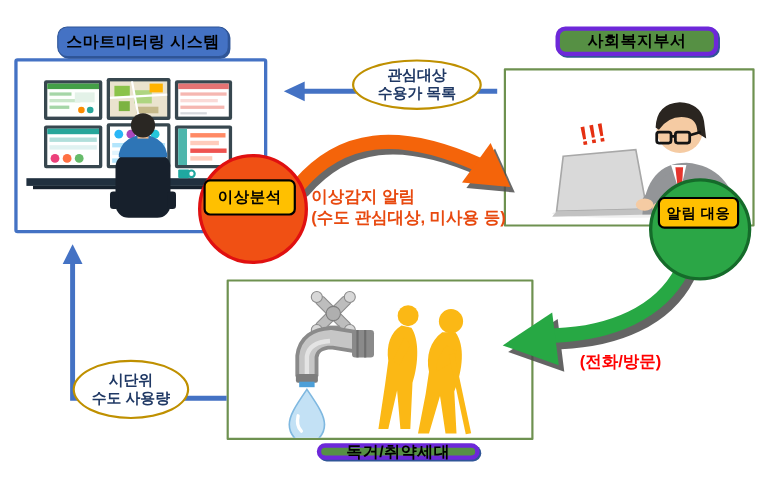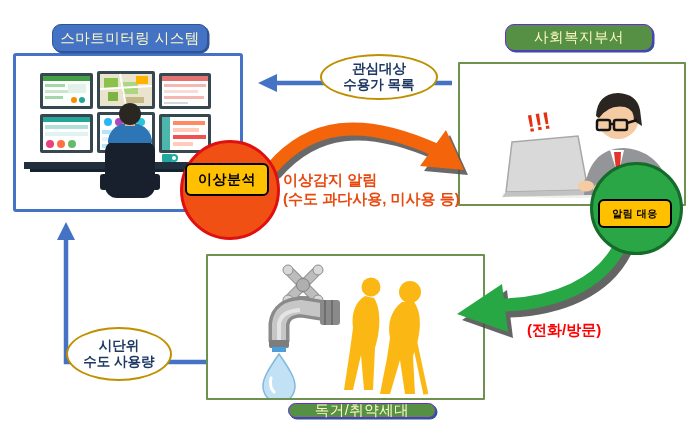--- a/index.html
+++ b/index.html
@@ -5,26 +5,26 @@
   html,body{margin:0;padding:0;background:#ffffff;}
   .stage{
     position:relative;width:700px;height:446px;background:#ffffff;overflow:hidden;
     font-family:"Liberation Sans",sans-serif;
   }
   .box{position:absolute;background:#ffffff;box-sizing:border-box;}
   .box-blue{border:3px solid #4472C4;border-radius:3px;}
   .box-green{border:2px solid #6E9150;border-radius:1px;}
   .title{
     position:absolute;display:flex;align-items:center;justify-content:center;
-    border-radius:9px;color:#fef9c3;font-weight:normal;font-size:14.5px;
+    border-radius:9px;color:#000000;font-weight:bold;font-size:14.5px;
     box-sizing:border-box;z-index:6;letter-spacing:0.5px;
     box-shadow:1.5px 1.5px 0 #2F5597;
   }
   .title-blue{background:#4472C4;border:1px solid #2F5597;}
-  .title-green{background:#569044;border:1px solid #6d28d9;text-align:right;}
+  .title-green{background:#569044;border:4px solid #6d28d9;text-align:right;}
   .oval{
     position:absolute;display:flex;flex-direction:column;align-items:center;justify-content:center;
     background:#ffffff;border:2.5px solid #BF9000;border-radius:50%;
     color:#1F3864;font-weight:bold;font-size:13.5px;line-height:16px;text-align:center;
     box-sizing:border-box;z-index:7;margin-top:28px;
   }
   .circle{position:absolute;border-radius:50%;box-sizing:border-box;z-index:8;}
   .circle-red{background:#F05014;border:3px solid #E01010;}
   .circle-green{background:#2BA646;border:3px solid #156B2A;}
   .badge{
@@ -244,25 +244,25 @@
     <span>시단위</span>
     <span>수도 사용량</span>
   </div>
 
   <div class="circle circle-red" style="left:180px;top:140px;width:100px;height:100px;"></div>
   <div class="badge" style="left:185px;top:163px;width:84px;height:33px;">
     <span>이상분석</span>
   </div>
 
   <div class="circle circle-green" style="left:590px;top:162px;width:93px;height:93px;"></div>
-  <div class="badge" style="left:598px;top:199px;width:74px;height:29px;font-size:10px;">
+  <div class="badge" style="left:598px;top:179px;width:74px;height:29px;font-size:13px;">
     <span>알림 대응</span>
   </div>
 
   <div class="label label-alert" style="left:283px;top:170px;">
     <div>이상감지 알림</div>
-    <div>(수도 과다사용, 미사용 등)</div>
+    <div>(수도 관심대상, 미사용 등)</div>
   </div>
   <div class="label label-case" style="left:527px;top:320px;">
     <div>(전화/방문)</div>
   </div>
 
 </div>
 
 </body></html>

